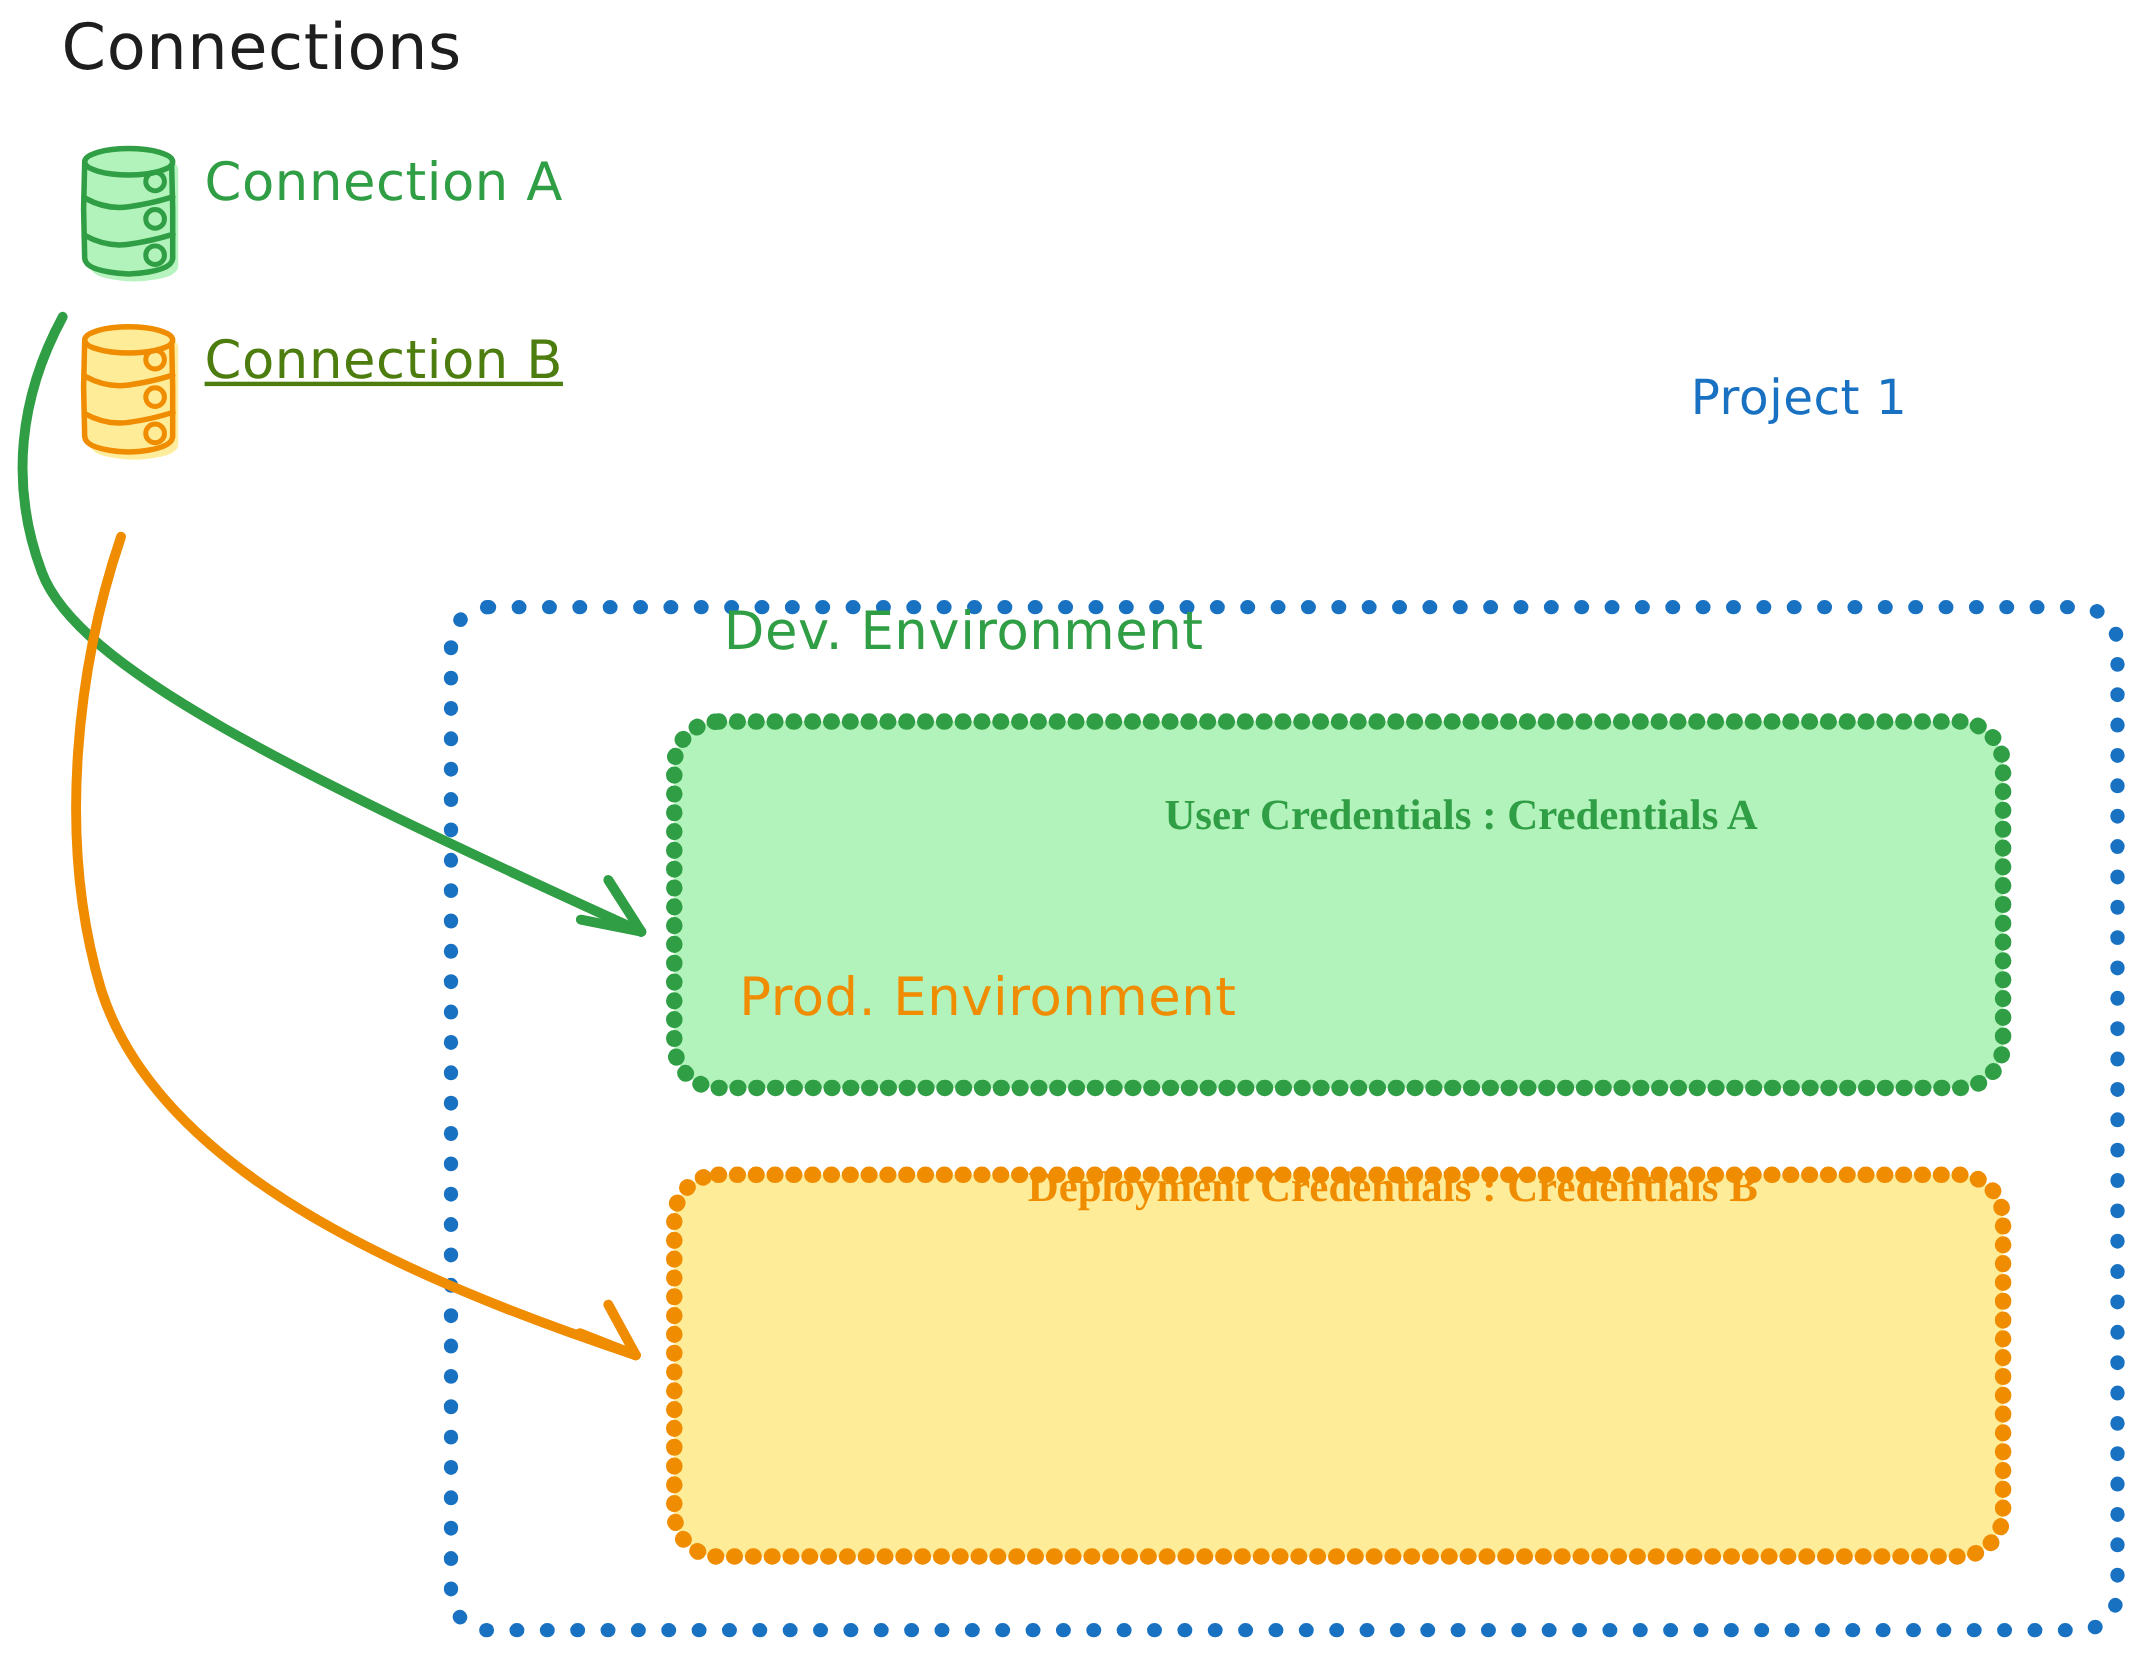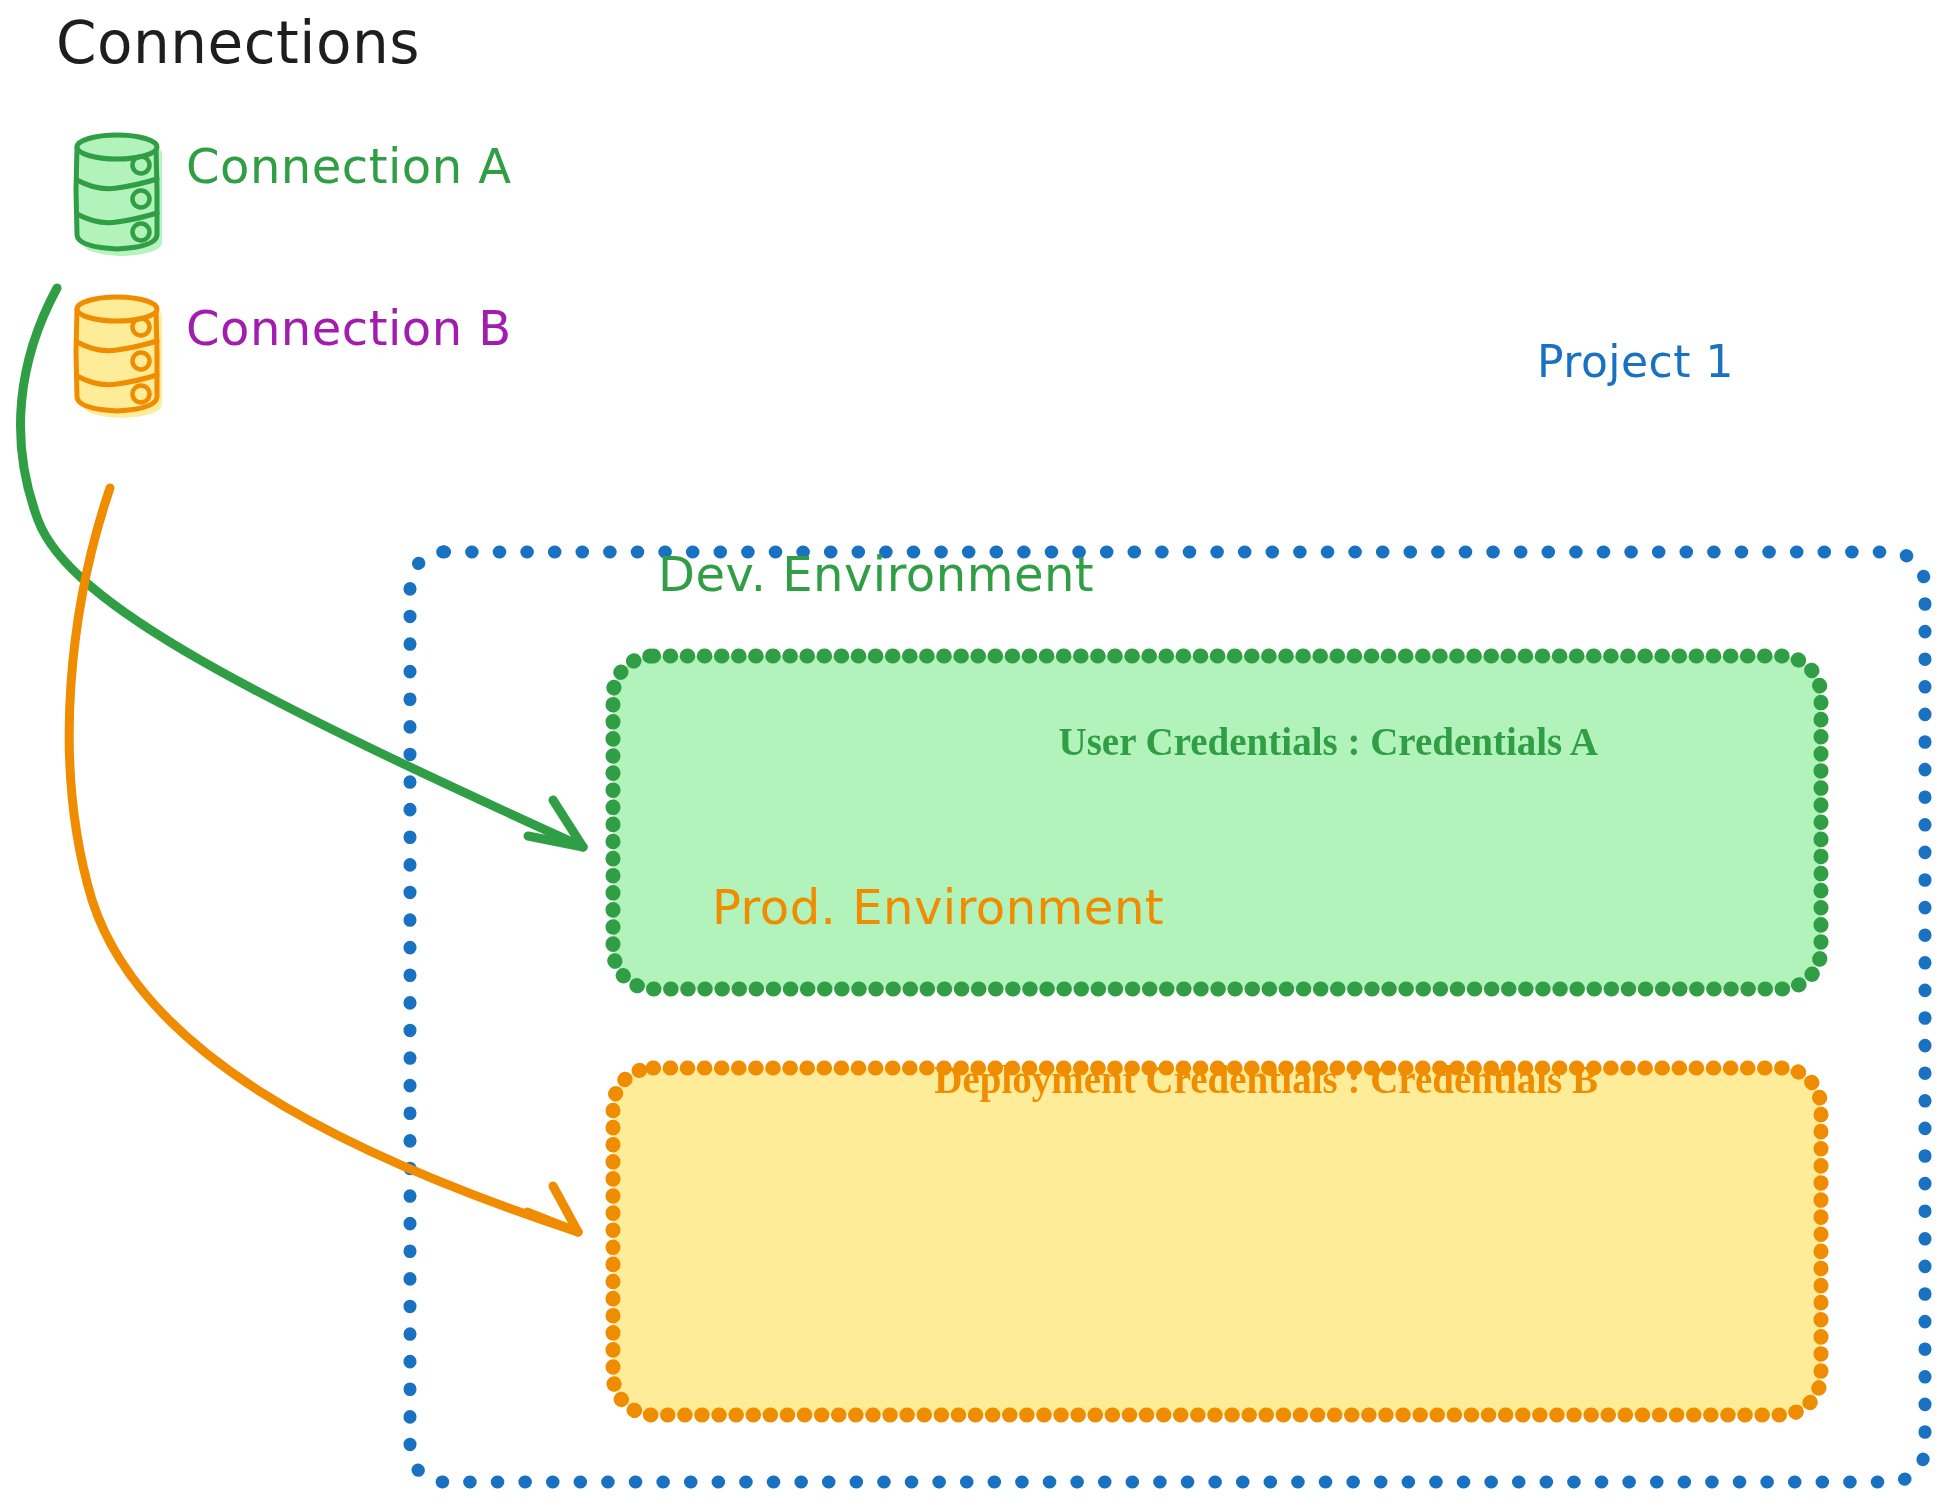--- a/index.html
+++ b/index.html
@@ -60,21 +60,22 @@
     left: 186px;
     top: 142px;
     font-size: 48px;
     color: #2f9e44;
   }
 
   #label-connection-b {
     left: 186px;
     top: 304px;
     font-size: 48px;
-    color: #a21caf;
+    color: #4d7c0f;
+    text-decoration: underline;
   }
 
   #label-project-title {
     left: 1537px;
     top: 340px;
     font-size: 44px;
     color: #1971c2;
   }
 
   #label-dev-env {
@@ -82,21 +83,20 @@
     top: 550px;
     font-size: 48px;
     color: #2f9e44;
   }
 
   #label-prod-env {
     left: 672px;
     top: 883px;
     font-size: 48px;
     color: #f08c00;
-    margin-left: 40px;
   }
 
   #label-dev-credentials {
     right: 130px;
     top: 722px;
     font-size: 39px;
     color: #2f9e44;
   }
 
   #label-prod-credentials {

